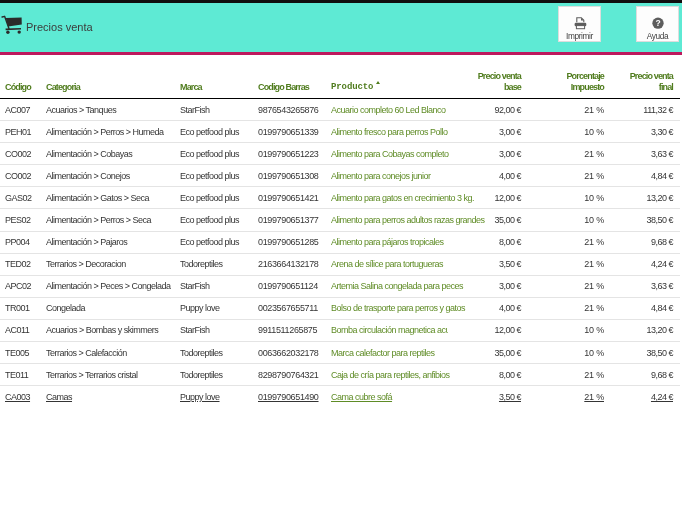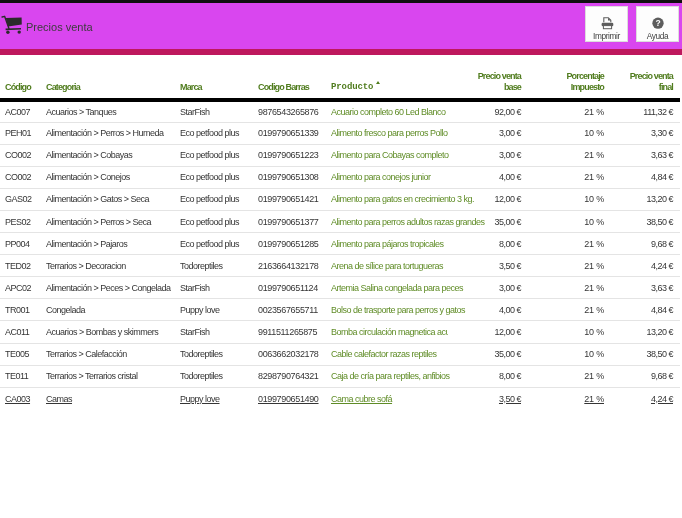--- a/index.html
+++ b/index.html
@@ -1,28 +1,28 @@
 <!DOCTYPE html>
 <html><head>
 <meta charset="utf-8">
 <style>
 * { margin:0; padding:0; box-sizing:border-box; }
 html,body { width:682px; height:518px; background:#fff; font-family:"Liberation Sans",sans-serif; overflow:hidden; }
 .topbar { position:absolute; left:0; top:0; width:682px; height:3px; background:#0f0f0f; }
-.header { position:absolute; left:0; top:3px; width:682px; height:52px; background:#d946ef; border-bottom:6px solid #be185d;padding-left:17px; }
+.header { position:absolute; left:0; top:3px; width:682px; height:52px; background:#5eead4; border-bottom:3px solid #be185d;padding-left:17px; }
 .title { position:absolute; left:26px; top:17.5px; font-size:11px; color:#3c3c3c; }
 .cart { position:absolute; left:1px; top:11px; }
 .btn { position:absolute; top:3px; width:43px; height:36px; background:#fdfdfd; border:1px solid #ddd; text-align:center; }
 .btn .lbl { position:absolute; left:0; right:0; top:23.5px; font-size:8.3px; letter-spacing:-0.4px; color:#3f3f3f; }
-.btn1 { left:585px;text-align:center; }
+.btn1 { left:558px;text-align:center; }
 .btn2 { left:636px; }
 .btn svg { position:absolute; left:50%; margin-left:-7px; top:10px; }
 
 table { position:absolute; left:0; top:60px; width:680px; border-collapse:collapse; table-layout:fixed; }
-th { color:#507c1e; font-weight:bold; font-size:9px; letter-spacing:-0.85px; text-align:left; vertical-align:bottom; padding:11px 0 5px 5px; line-height:11px; border-bottom:4px solid #000000; white-space:nowrap; }
+th { color:#507c1e; font-weight:bold; font-size:9px; letter-spacing:-0.85px; text-align:left; vertical-align:bottom; padding:11px 0 5px 5px; line-height:11px; border-bottom:1px solid #000000; white-space:nowrap; }
 th.r, td.r { text-align:right; padding-left:0; }
 td { font-size:9px; color:#353535; height:22.1px; padding:0 0 0 5px; border-bottom:1px solid #e4e4e4; white-space:nowrap; letter-spacing:-0.5px; }
 td.bar { letter-spacing:-0.35px; }
 td.prod { color:#5f8c26; }
 tr.last td { border-bottom:none;text-decoration:underline; }
 th.r { padding-right:0; }
 col.c1 { width:41px; }
 col.c2 { width:134px; }
 col.c3 { width:78px; }
 col.c4 { width:73px; }
@@ -201,21 +201,21 @@
         <td class="prod"><span class="clip">Bomba circulación magnetica acuario</span></td>
         <td class="r c6p">12,00 €</td>
         <td class="r c7p">10 %</td>
         <td class="r c8p">13,20 €</td>
       </tr>
 <tr>
         <td>TE005</td>
         <td>Terrarios &gt; Calefacción</td>
         <td>Todoreptiles</td>
         <td class="bar">0063662032178</td>
-        <td class="prod">Cable calefactor razas reptiles</td>
+        <td class="prod">Marca calefactor para reptiles</td>
         <td class="r c6p">35,00 €</td>
         <td class="r c7p">10 %</td>
         <td class="r c8p">38,50 €</td>
       </tr>
 <tr>
         <td>TE011</td>
         <td>Terrarios &gt; Terrarios cristal</td>
         <td>Todoreptiles</td>
         <td class="bar">8298790764321</td>
         <td class="prod">Caja de cría para reptiles, anfibios</td>

